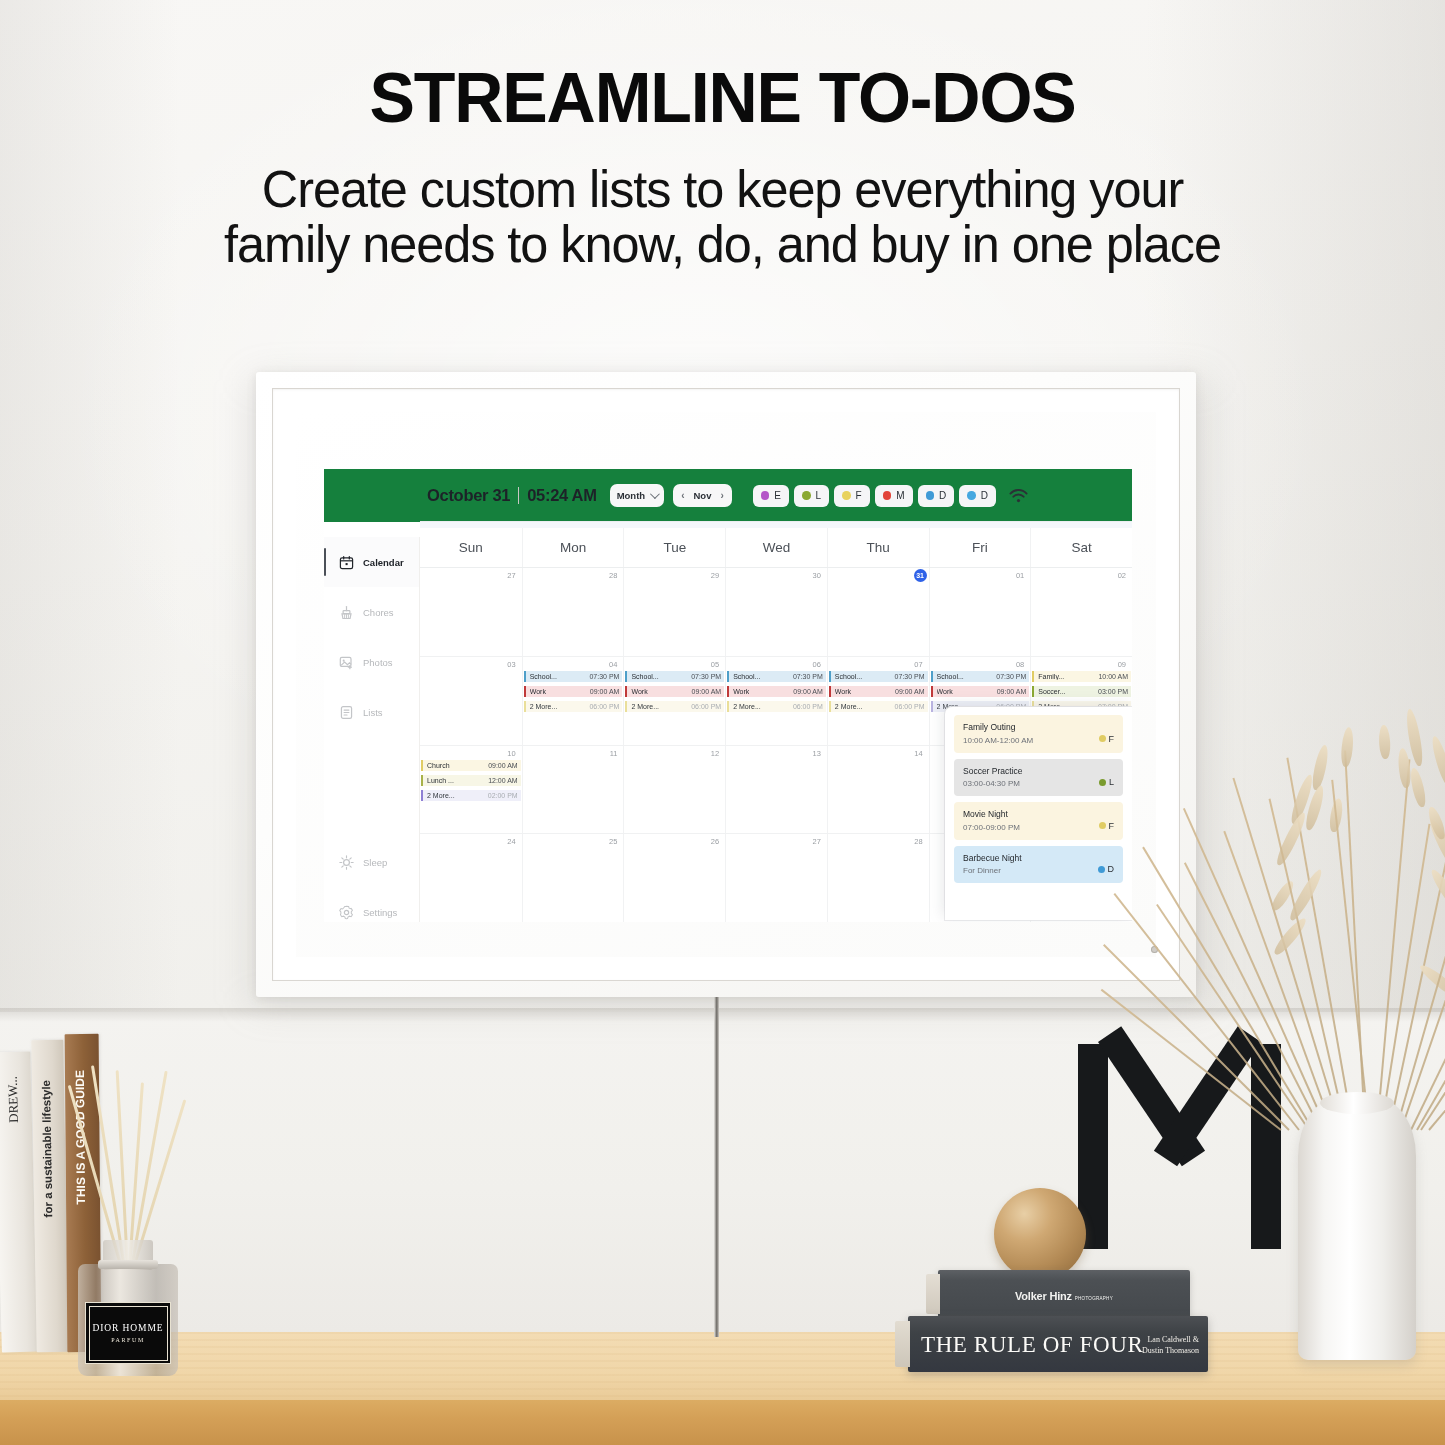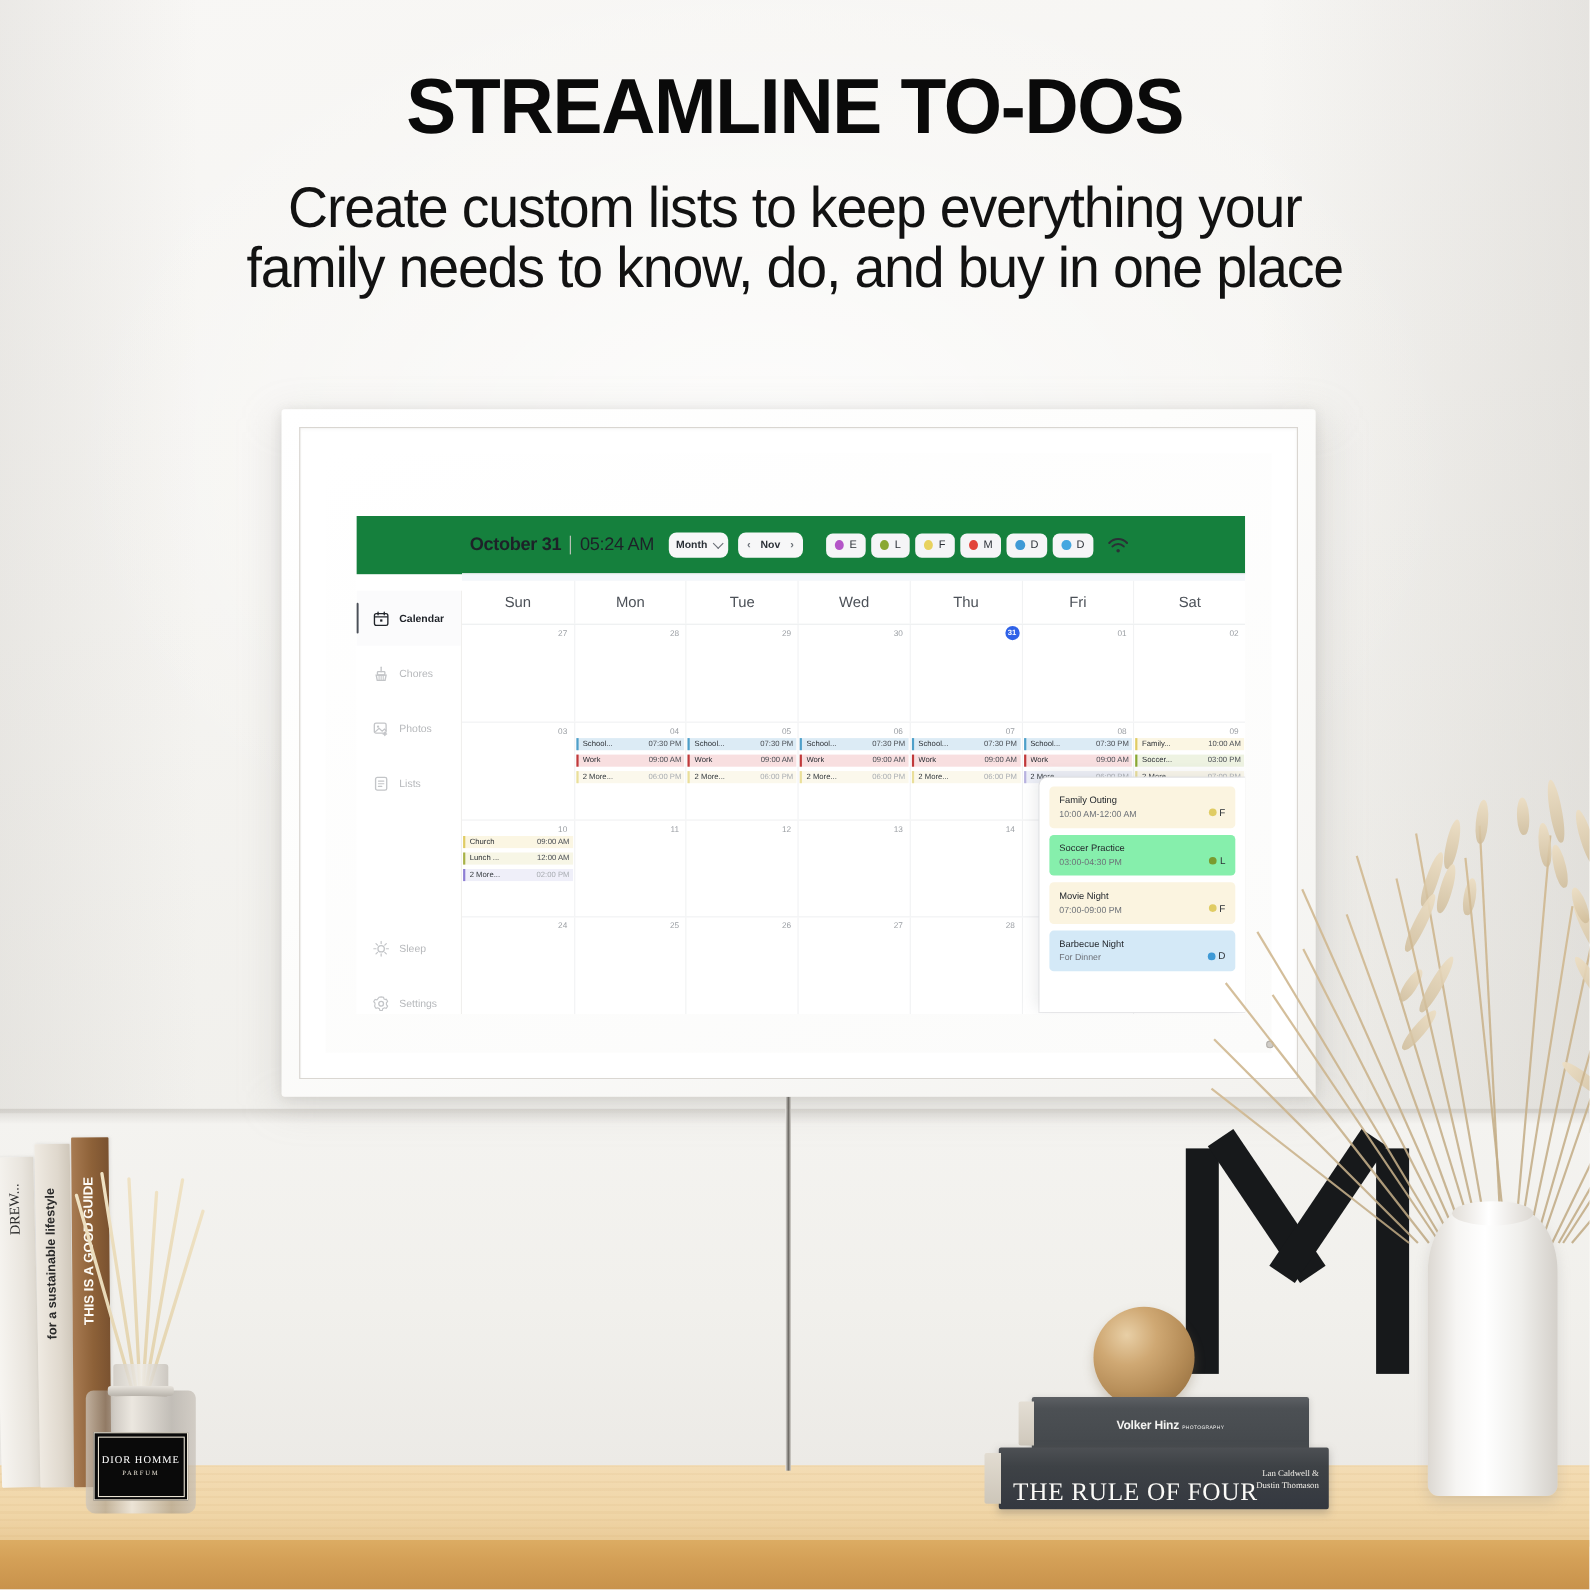--- a/index.html
+++ b/index.html
@@ -98,21 +98,21 @@
   .wx-icon { width: 42px; height: 24px; position: relative; }
   .wx-temp { font-size: 13.5px; font-weight: bold; color: #20242a; margin-top: 3px; letter-spacing: -.2px; }
 
   .topbar-right {
     position: absolute; left: 96px; top: 0; right: 0; height: 53px;
     display: flex; align-items: center; gap: 0;
   }
   .dt { display: flex; align-items: center; margin-left: 7px; }
   .dt-date { font-size: 16.5px; font-weight: bold; color: #1d2228; letter-spacing: -.3px; }
   .dt-sep { width: 1px; height: 17px; background: #c9c7c3; margin: 0 8px; }
-  .dt-time { font-size: 16.5px; font-weight: normal; color: #1d2228; letter-spacing: -.3px; }
+  .dt-time { font-size: 16.5px; font-weight: bold; color: #1d2228; letter-spacing: -.3px; }
 
   .pill {
     background: #f7f7f8; border-radius: 7px; height: 23px;
     display: flex; align-items: center; justify-content: center;
     font-size: 9.5px; color: #2b3037; font-weight: bold;
   }
   .view-pill { margin-left: 13px; padding: 0 7px; gap: 5px; }
   .nav-pill { margin-left: 9px; padding: 0 6px; gap: 5px; }
   .nav-arrow { font-size: 10px; color: #6a6f76; cursor: pointer; padding: 0 2px; }
   .nav-month { font-size: 9.5px; font-weight: bold; color: #2b3037; min-width: 22px; text-align: center; }
@@ -307,21 +307,21 @@
     position: absolute; left: 908px; top: 1316px; width: 300px; height: 56px;
     background: linear-gradient(to bottom, #4d5054 0%, #3e4246 30%, #343840 100%);
     border-radius: 2px;
     box-shadow: 0 3px 8px rgba(100,98,94,.35);
   }
   .bk-r2-pages {
     position: absolute; left: -13px; top: 5px; width: 15px; height: 46px;
     background: linear-gradient(to bottom, #e2dcd1, #cdc6b9); border-radius: 2px 0 0 2px;
   }
   .bk-r2-title {
-    position: absolute; left: 13px; top: 28px;
+    position: absolute; left: 13px; top: 16px;
     font-family: "Liberation Serif", serif; font-size: 23px; color: #fbfaf7; letter-spacing: .6px;
   }
   .bk-r2-auth {
     position: absolute; right: 9px; top: 19px; text-align: right;
     font-family: "Liberation Serif", serif; font-size: 8px; color: #f2efe9; line-height: 1.35;
   }
   .vase {
     position: absolute; left: 1298px; top: 1098px; width: 118px; height: 262px;
     background: linear-gradient(to right, #dcd8d2 0%, #f6f5f3 22%, #ffffff 44%, #efeeeb 72%, #d4d0ca 100%);
     border-radius: 40px 40px 10px 10px / 58px 58px 10px 10px;
@@ -694,21 +694,21 @@
       <div class="pev" style="background: rgb(251, 244, 224);">
         <div class="pev-l">
           <span class="pev-title">Family Outing</span>
           <span class="pev-sub">10:00 AM-12:00 AM</span>
         </div>
         <div class="pev-r">
           <span class="pev-dot" style="background:#e0cc64"></span>
           <span class="pev-code">F</span>
         </div>
       </div>
-      <div class="pev" style="background: #86efac;">
+      <div class="pev" style="background: #e5e5e5;">
         <div class="pev-l">
           <span class="pev-title">Soccer Practice</span>
           <span class="pev-sub">03:00-04:30 PM</span>
         </div>
         <div class="pev-r">
           <span class="pev-dot" style="background:#7a9b2e"></span>
           <span class="pev-code">L</span>
         </div>
       </div>
       <div class="pev" style="background: rgb(251, 244, 224);">

